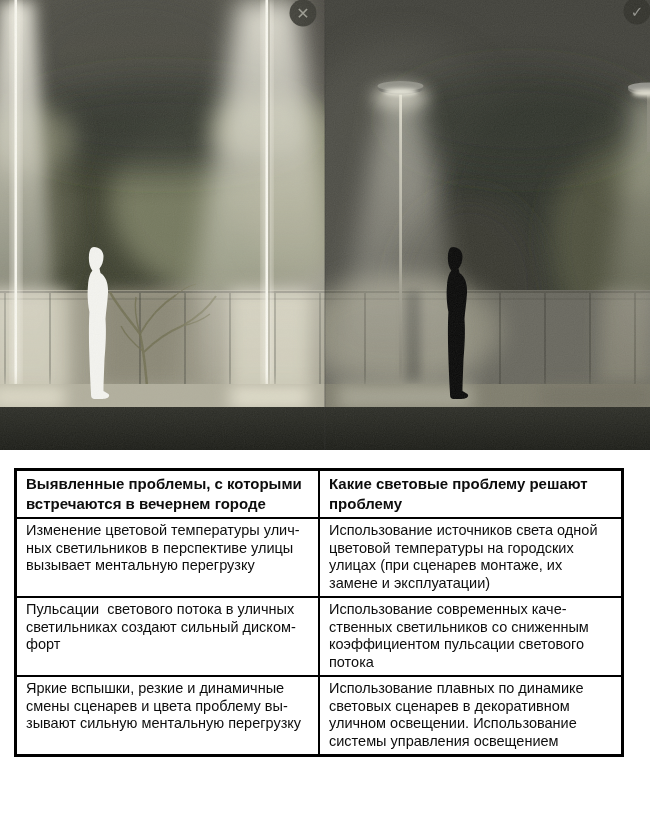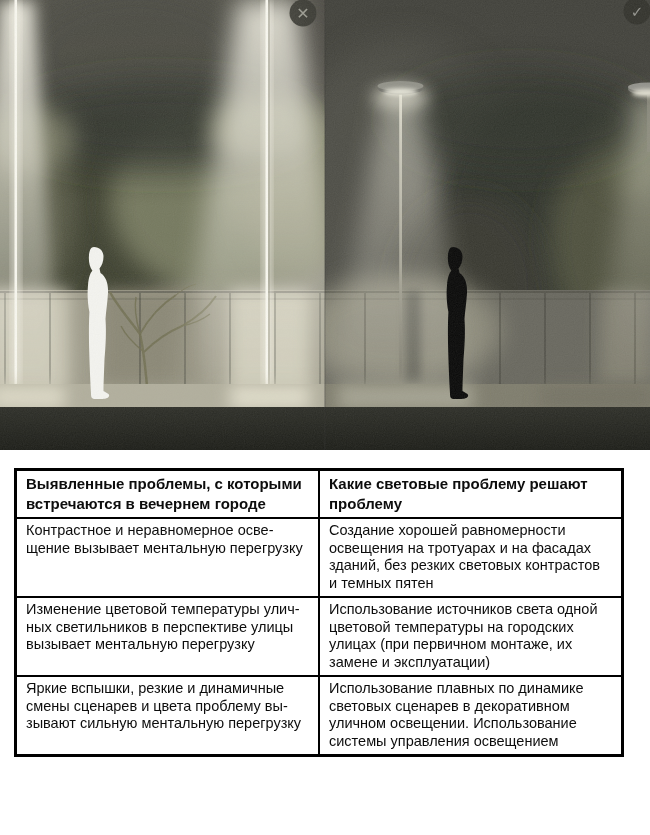--- a/index.html
+++ b/index.html
@@ -205,41 +205,42 @@
           </th>
         <th>
             <div class="cellText">Какие световые проблему решают
 проблему</div>
           </th>
       </tr>
     </thead>
     <tbody>
       <tr>
         <td>
-            <div class="cellText">Контрастное и неравномерное осве-
-щение вызывает ментальную перегрузку</div>
-          </td>
-        <td>
-            <div class="cellText">Создание хорошей равномерности
-освещения на тротуарах и на фасадах
-зданий, без резких световых контрастов
-и темных пятен</div>
-          </td>
-      </tr>
-      <tr>
-        <td>
             <div class="cellText">Изменение цветовой температуры улич-
 ных светильников в перспективе улицы
 вызывает ментальную перегрузку</div>
           </td>
         <td>
             <div class="cellText">Использование источников света одной
 цветовой температуры на городских
-улицах (при первичном монтаже, их
+улицах (при сценарев монтаже, их
 замене и эксплуатации)</div>
+          </td>
+      </tr>
+      <tr>
+        <td>
+            <div class="cellText">Пульсации  светового потока в уличных
+светильниках создают сильный диском-
+форт</div>
+          </td>
+        <td>
+            <div class="cellText">Использование современных каче-
+ственных светильников со сниженным
+коэффициентом пульсации светового
+потока</div>
           </td>
       </tr>
       <tr>
         <td>
             <div class="cellText">Яркие вспышки, резкие и динамичные
 смены сценарев и цвета проблему вы-
 зывают сильную ментальную перегрузку</div>
           </td>
         <td>
             <div class="cellText">Использование плавных по динамике

